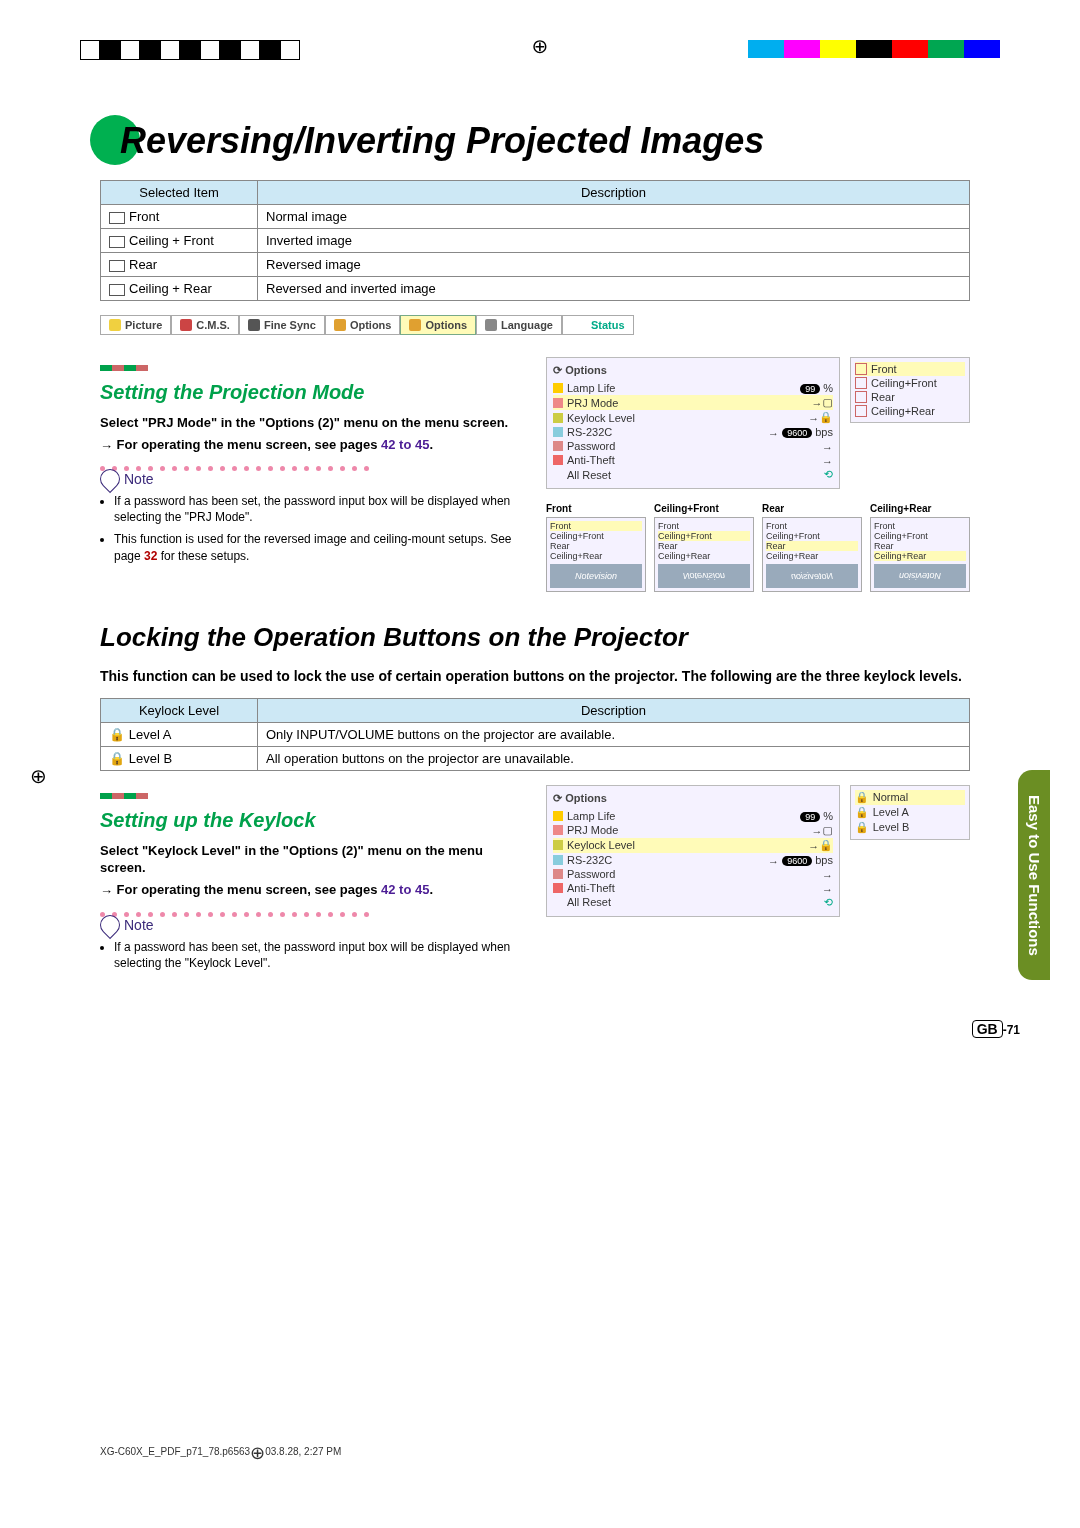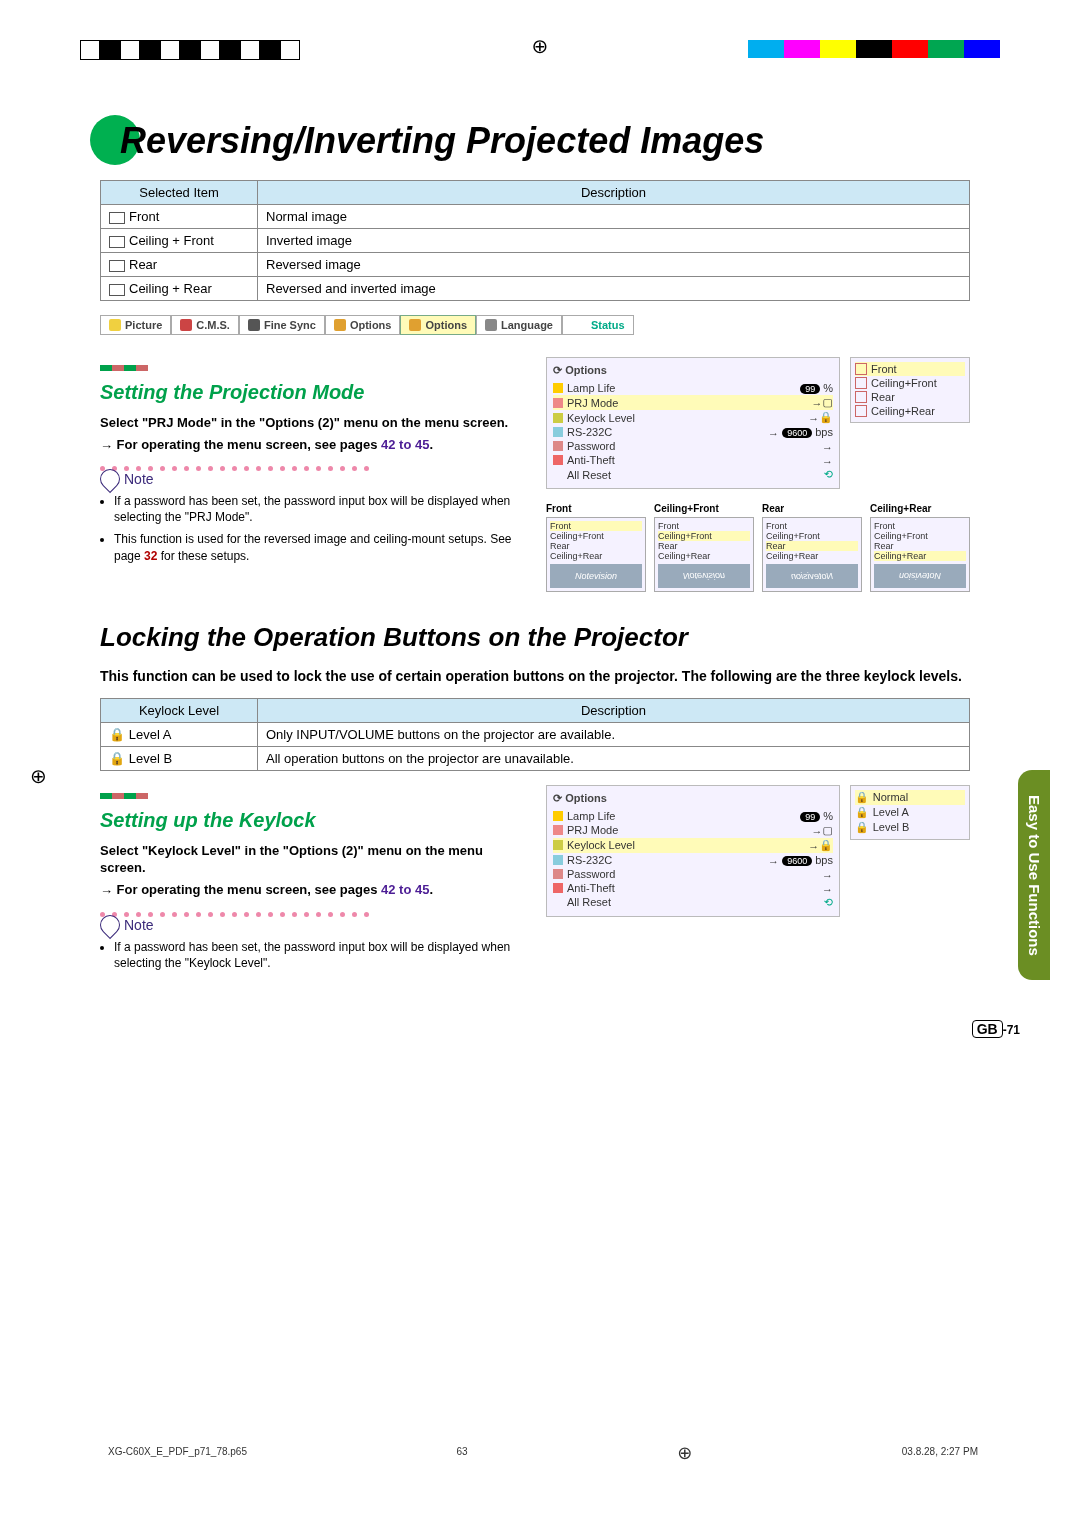--- a/index.html
+++ b/index.html
@@ -169,26 +169,26 @@
     position: absolute;
     right: -50px;
     bottom: -60px;
     font-size: 12px;
     font-weight: bold;
   }
   .page-num .gb { border: 1.5px solid #000; border-radius: 4px; padding: 0 4px; font-size:14px;}
   .footer {
     position: absolute;
     bottom: 60px;
-    left: 108px;
+    left: 100px;
     width: 870px;
     font-size: 10px;
     color: #333;
     display:flex;
-    justify-content:space-between;
+    justify-content:flex-start;
   }
   .pill { background:#000; color:#fff; border-radius:6px; padding:0 5px; font-size:9px;}
   .panel-stack { display:flex; gap:10px; align-items:flex-start;}
 </style>
 </head>
 <body>
 
 <div class="printer-marks">
   <div style="position:absolute; left:80px; top:0;">
     <span class="mark-box"></span><span class="mark-box filled"></span><span class="mark-box"></span><span class="mark-box filled"></span><span class="mark-box"></span><span class="mark-box filled"></span><span class="mark-box"></span><span class="mark-box filled"></span><span class="mark-box"></span><span class="mark-box filled"></span><span class="mark-box"></span>

